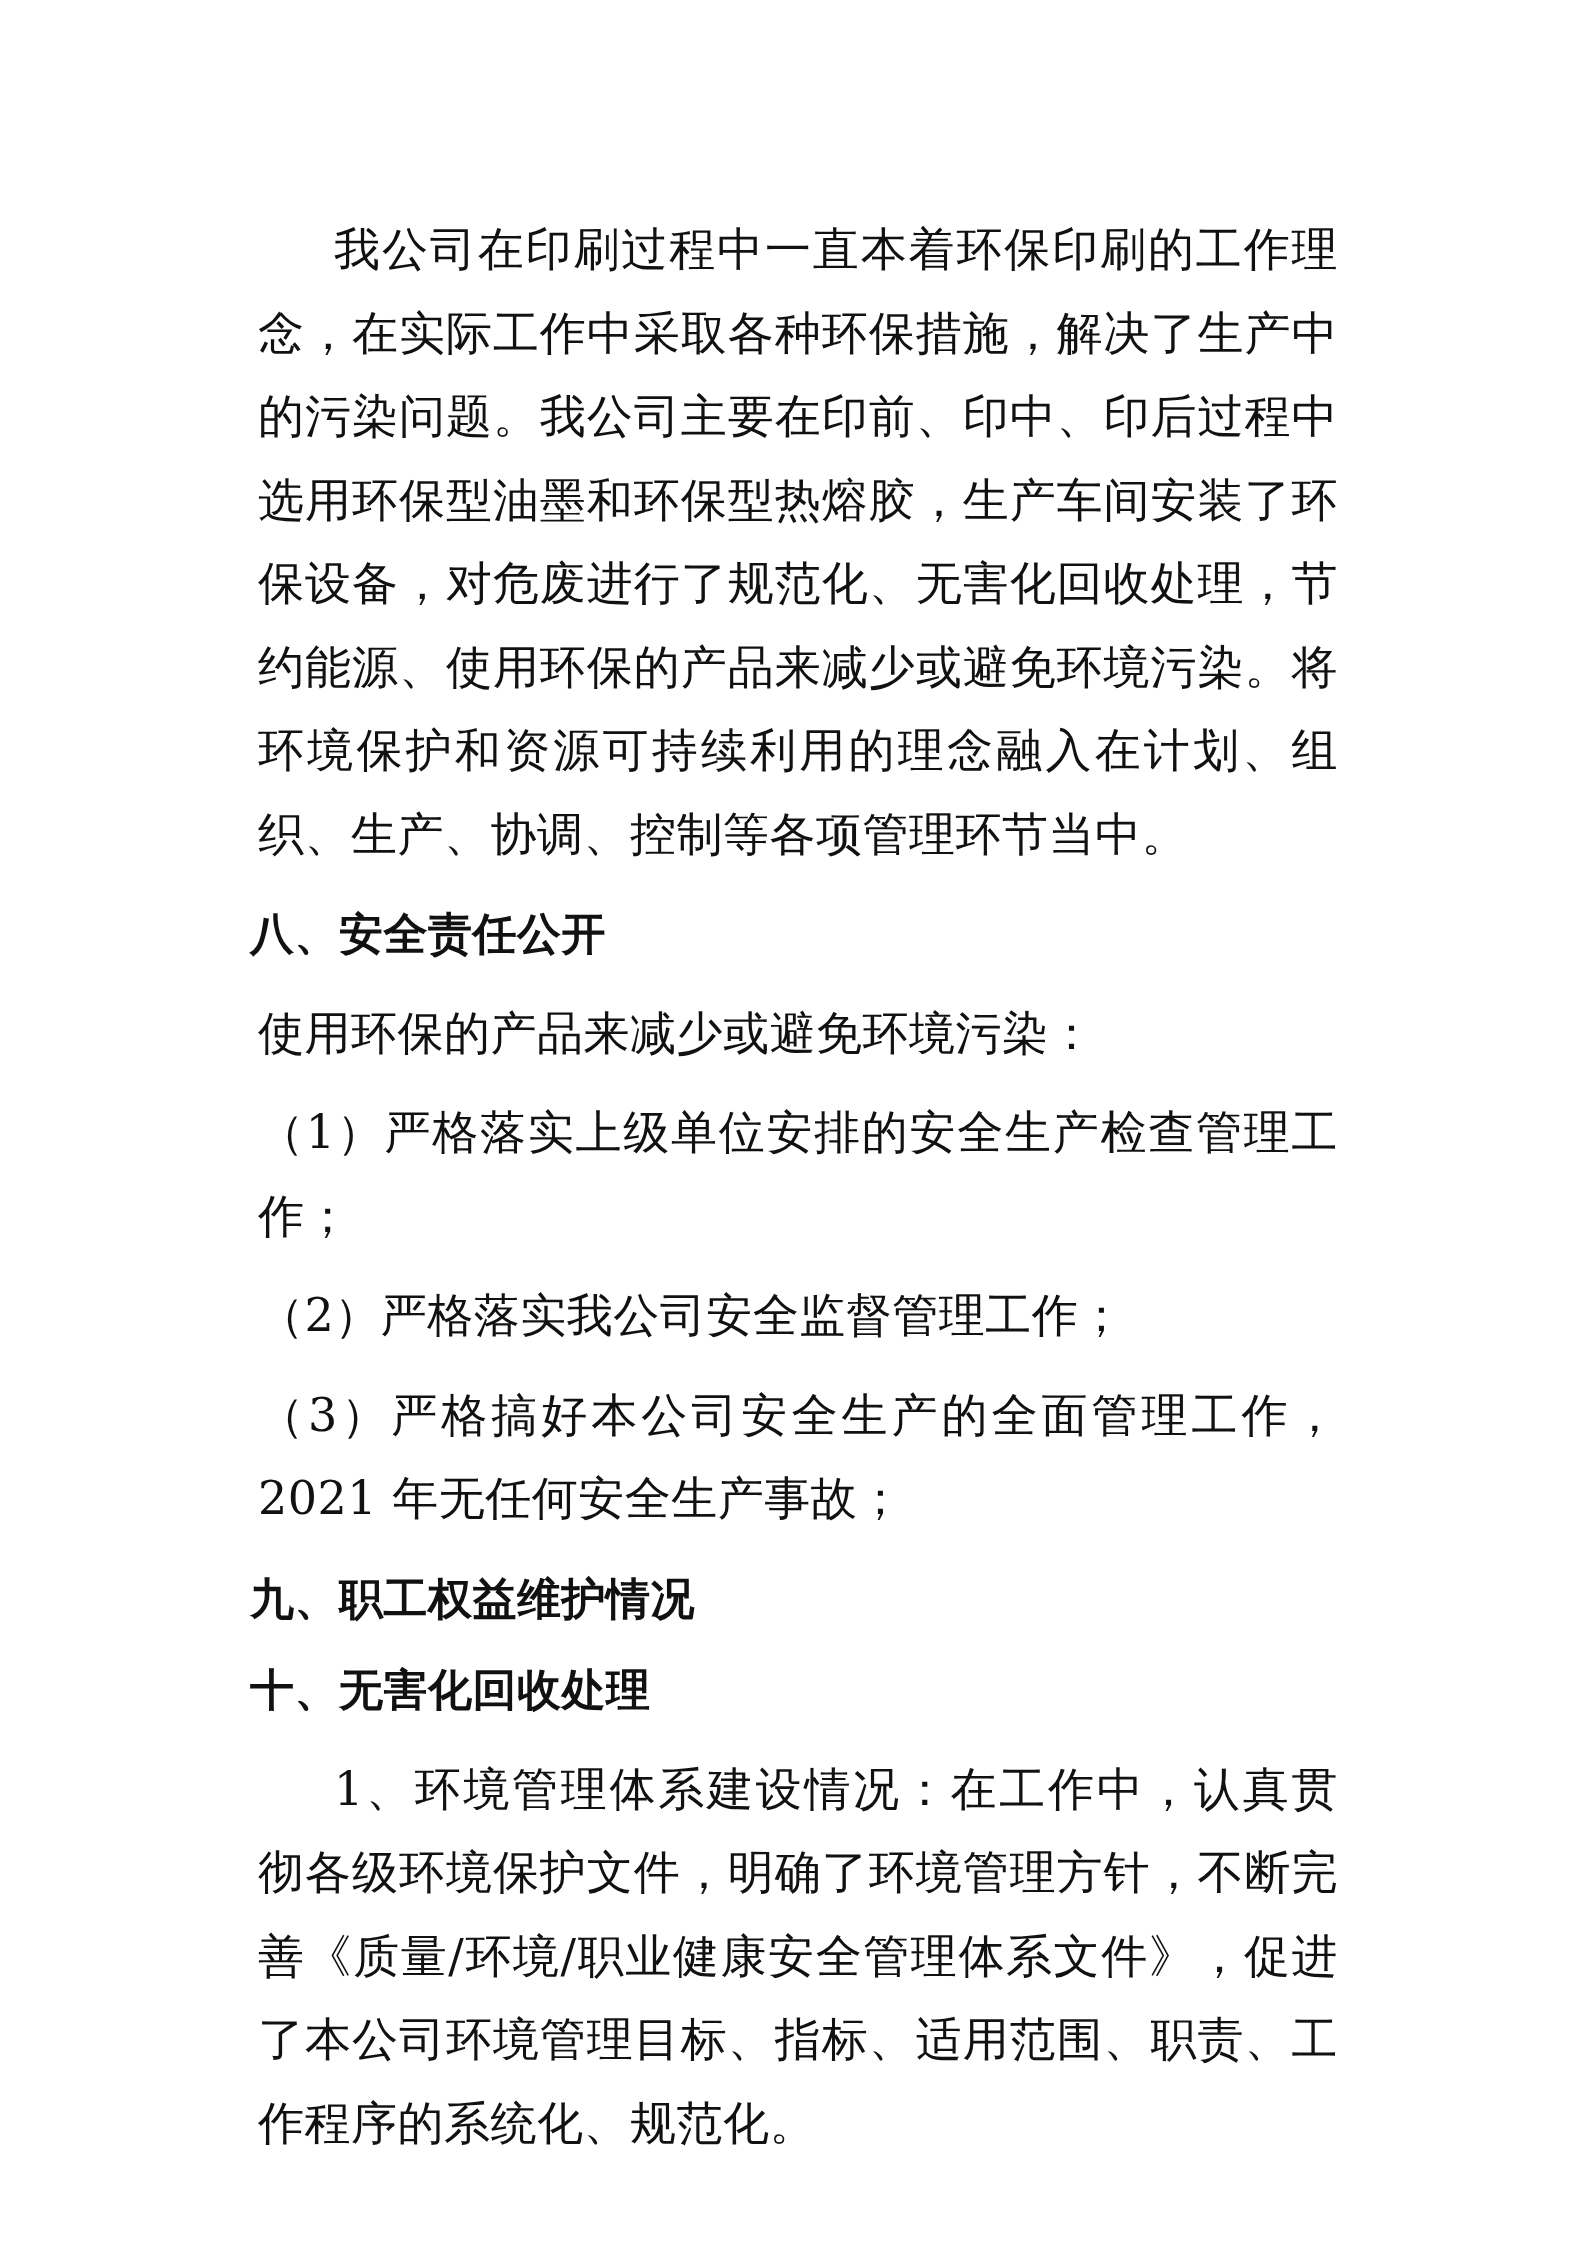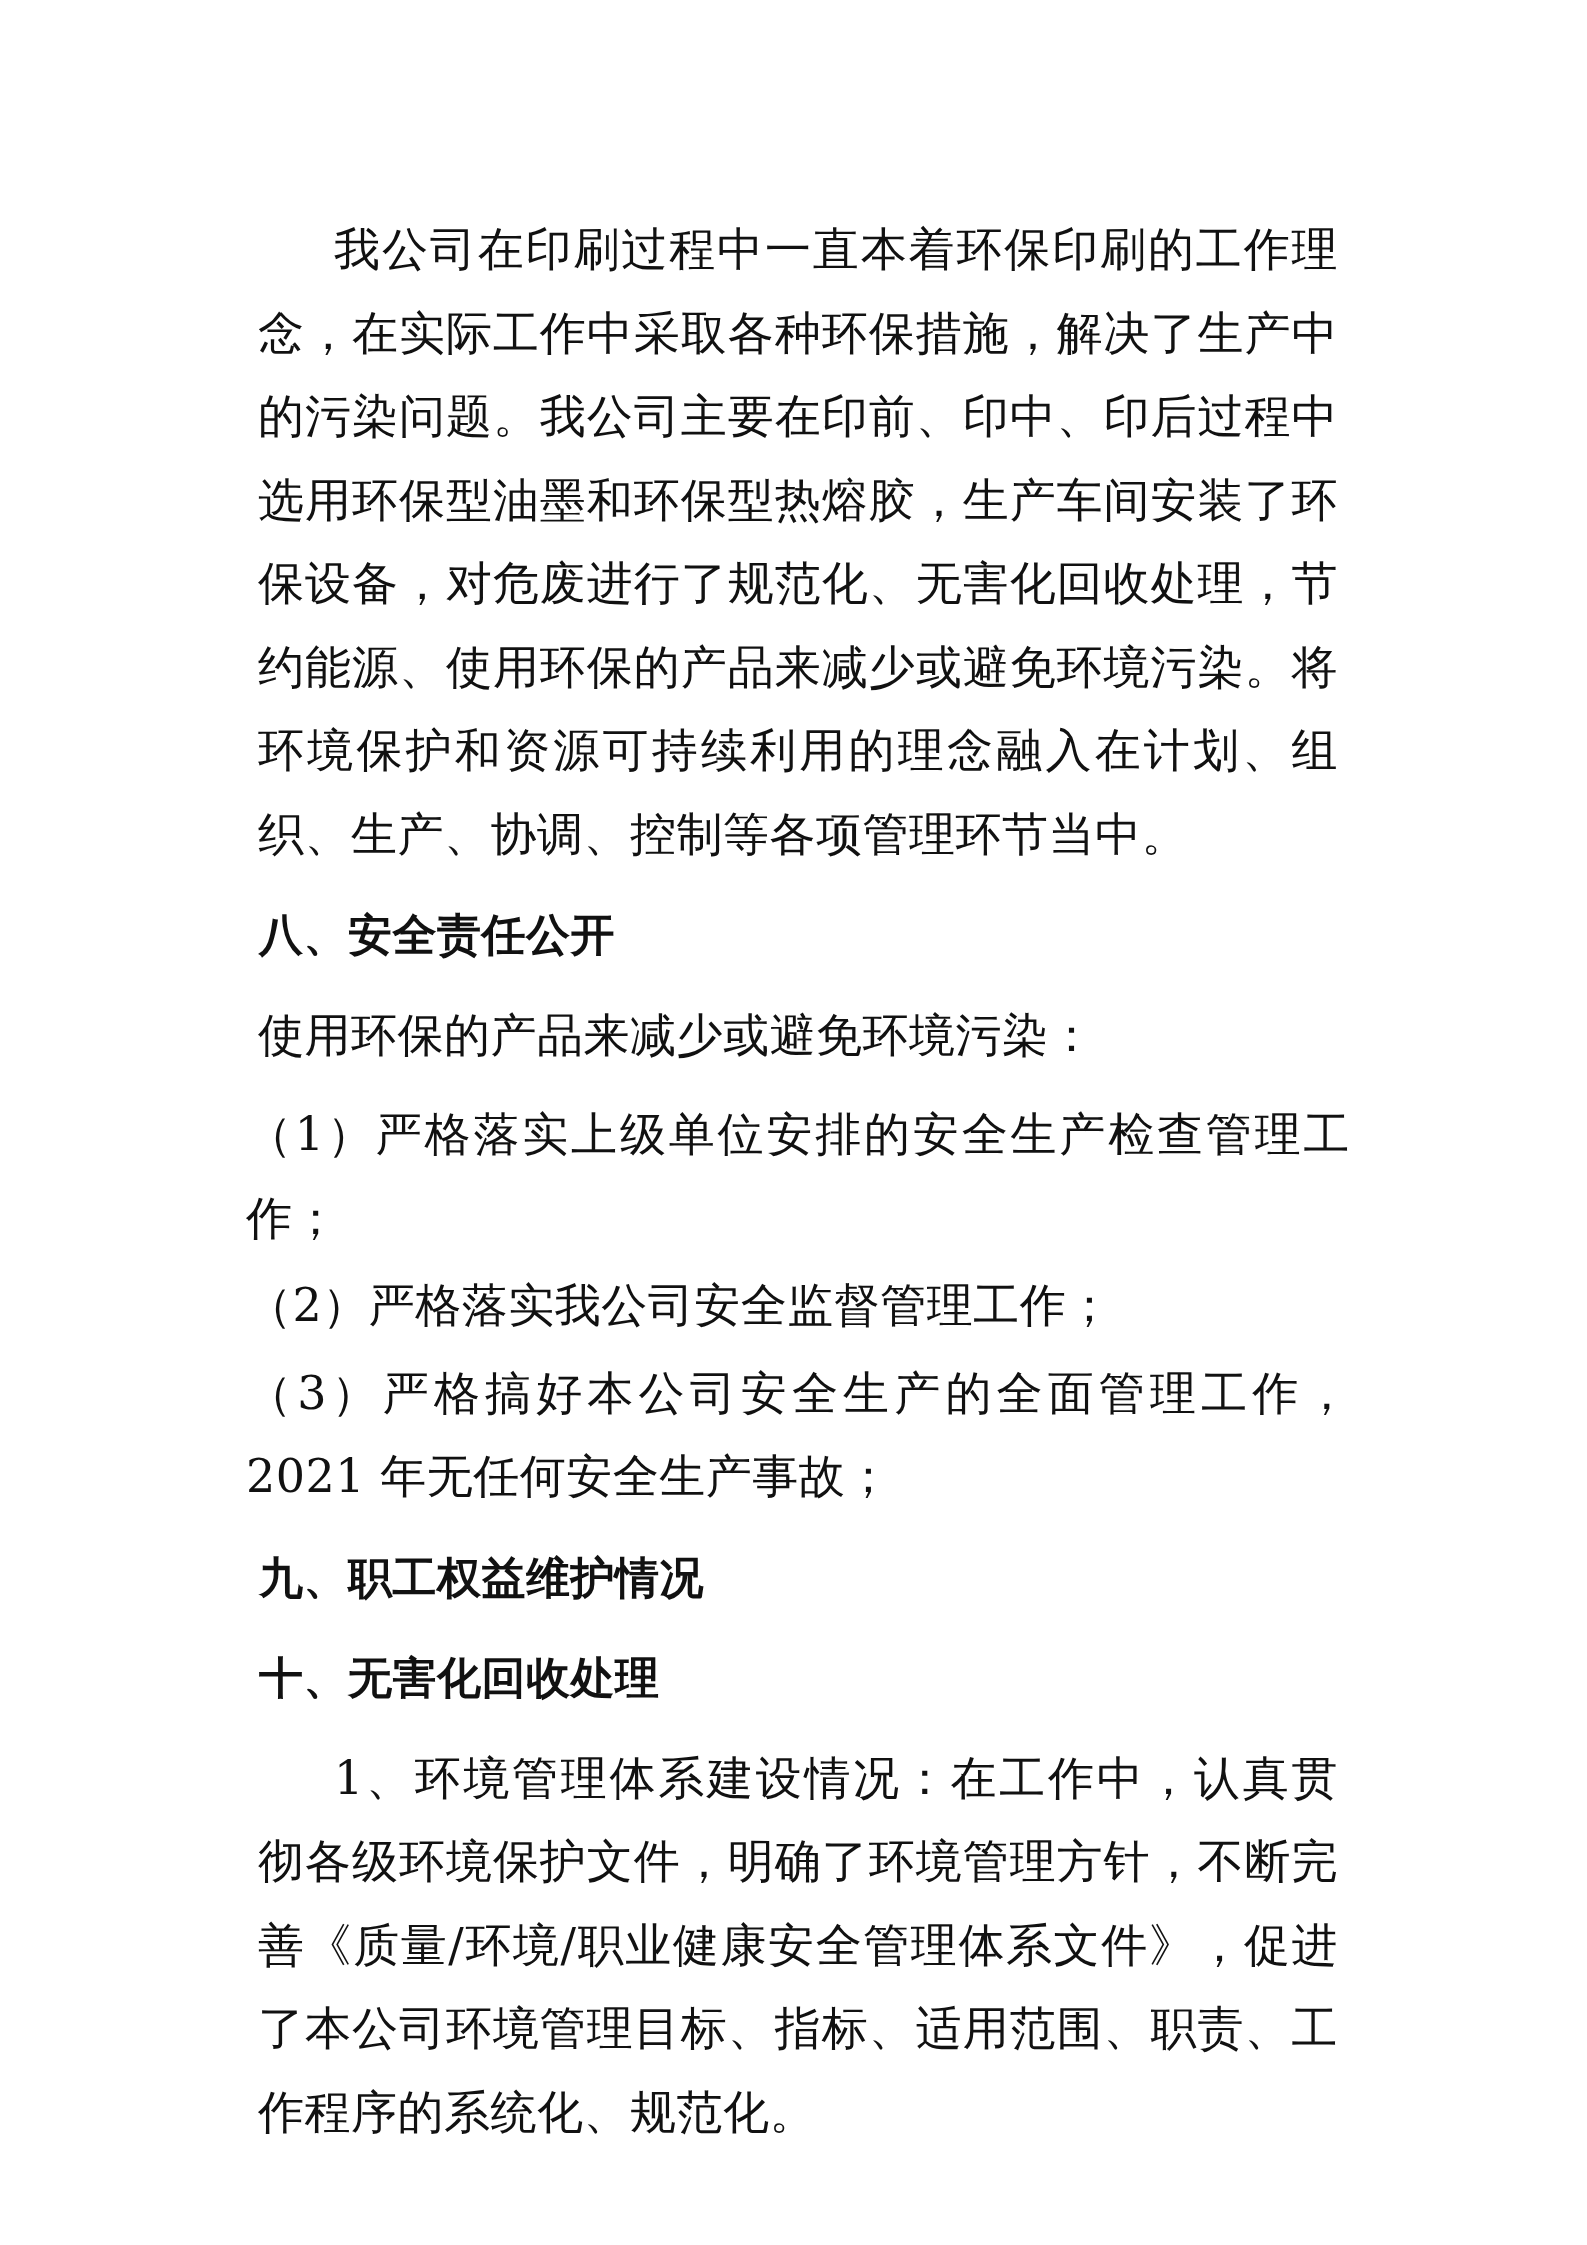--- a/index.html
+++ b/index.html
@@ -30,27 +30,27 @@
       letter-spacing: 0.5px;
     }
     .indent {
       text-indent: 76px;
     }
     .heading {
       font-family: "DejaVu Sans", "Liberation Sans", sans-serif;
       font-weight: bold;
       font-size: 44px;
       line-height: 83.5px;
-      margin: 17px;
+      margin: 8px;
       letter-spacing: 0.5px;
     }
     .list-item {
       font-size: 46px;
       line-height: 83.5px;
-      margin: 4px;
+      margin: 16px;
       text-align: justify;
       text-justify: inter-ideograph;
       letter-spacing: 0.5px;
     }
   </style>
 </head>
 <body>
 
 <div class="page">
   <p class="line-block indent">我公司在印刷过程中一直本着环保印刷的工作理念，在实际工作中采取各种环保措施，解决了生产中的污染问题。我公司主要在印前、印中、印后过程中选用环保型油墨和环保型热熔胶，生产车间安装了环保设备，对危废进行了规范化、无害化回收处理，节约能源、使用环保的产品来减少或避免环境污染。将环境保护和资源可持续利用的理念融入在计划、组织、生产、协调、控制等各项管理环节当中。</p>

